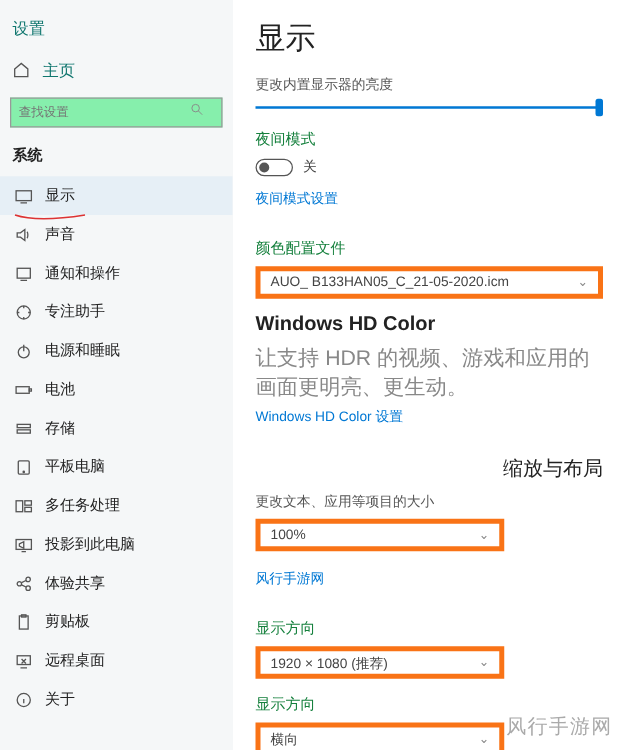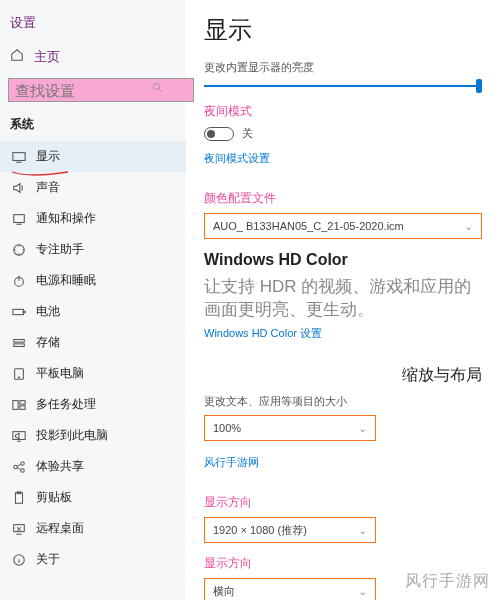--- a/index.html
+++ b/index.html
@@ -1,44 +1,44 @@
 <!DOCTYPE html>
 <html><head>
 <meta charset="utf-8">
 <style>
 * { margin: 0; padding: 0; box-sizing: border-box; font-family: "Segoe UI", "Microsoft YaHei", sans-serif; }
 body { width: 500px; height: 600px; background: #f5f7f8; overflow: hidden; position: relative; }
 .app { display: flex; width: 100%; height: 100%; }
 .sidebar { width: 186px; flex-shrink: 0; padding: 8px 0; }
-.top-row { display: flex; align-items: flex-start; gap: 10px; padding: 6px 10px 10px; font-size: 13px; color: #701a75; }
+.top-row { display: flex; align-items: center; gap: 10px; padding: 6px 10px 10px; font-size: 13px; color: #0f766e; }
 .search-wrap { padding: 2px 8px 10px; }
-.search { width: 186px; height: 24px; border: 1px solid #999; background: #f9a8d4; padding: 0 24px 0 6px; font-size: 15px; color: #555; position: relative; }
+.search { width: 170px; height: 24px; border: 1px solid #999; background: #86efac; padding: 0 24px 0 6px; font-size: 10px; color: #555; position: relative; }
 .search-box { position: relative; }
 .search-glass { position: absolute; right: 14px; top: 4px; color: #888; font-size: 12px; }
 .section-label { padding: 4px 10px 8px; font-size: 12px; font-weight: 600; color: #222; }
 .nav { list-style: none; }
 .nav-item { display: flex; align-items: center; gap: 10px; padding: 7px 12px; font-size: 12px; color: #222; cursor: pointer; }
 .nav-item .ic { width: 14px; height: 14px; display: inline-flex; align-items: center; justify-content: center; color: #444; }
 .nav-item.selected { background: rgba(0,120,215,0.06); position: relative; }
 .redline { position: absolute; left: 10px; bottom: -6px; width: 60px; height: 10px; }
 .redline svg { width: 100%; height: 100%; }
 .main { flex: 1; background: #fff; padding: 14px 18px 10px; overflow-y: auto; font-size: 12px; color: #444; }
 .main h1 { font-size: 24px; font-weight: 400; color: #222; margin-bottom: 14px; }
 .subtext { font-size: 11px; color: #555; margin-bottom: 6px; }
 .slider-track { width: 100%; height: 2px; background: #0078d4; position: relative; margin: 10px 0 16px; }
 .slider-thumb { position: absolute; right: 0; top: -6px; width: 6px; height: 14px; background: #0078d4; border-radius: 2px; }
-.sec-title { font-size: 12px; color: #ec4899; margin: 10px 0 6px; }
+.sec-title { font-size: 12px; color: #15803d; margin: 10px 0 6px; }
 .toggle-row { display: flex; align-items: center; gap: 8px; margin-bottom: 8px; }
 .toggle { width: 30px; height: 14px; border: 1px solid #555; border-radius: 8px; position: relative; background: #fff; }
 .toggle-knob { position: absolute; left: 2px; top: 2px; width: 8px; height: 8px; background: #555; border-radius: 50%; }
 .toggle-label { font-size: 11px; color: #444; }
 .link { font-size: 11px; color: #0078d4; cursor: pointer; margin: 2px 0 14px; display: inline-block; }
-.select-box { width: 100%; height: 26px; border: 1px solid #f97316; background: #fff; display: flex; align-items: center; padding: 0 8px; font-size: 11px; color: #444; justify-content: space-between; margin-bottom: 12px; }
+.select-box { width: 100%; height: 26px; border: 4px solid #f97316; background: #fff; display: flex; align-items: center; padding: 0 8px; font-size: 11px; color: #444; justify-content: space-between; margin-bottom: 12px; }
 .select-box .chev { color: #888; font-size: 10px; }
-.select-narrow { width: 172px; justify-content: space-between; }
+.select-narrow { width: 199px; justify-content: space-between; }
 .hd-title { font-size: 16px; font-weight: 700; color: #222; margin: 10px 0 6px; }
 .hd-desc { font-size: 17px; color: #888; margin-bottom: 3px; }
 .zoom-title { font-size: 16px; font-weight: 400; color: #222; margin: 10px 0 8px; text-align: right; }
 .watermark { position: absolute; right: 10px; bottom: 8px; font-size: 16px; color: #aaa; letter-spacing: 1px; font-family: "SimHei","Microsoft YaHei", sans-serif; }
 .ic svg { width: 14px; height: 14px; stroke: #555; fill: none; stroke-width: 1.2; }
 .main::-webkit-scrollbar { width: 6px; }
 .main::-webkit-scrollbar-thumb { background: #ccc; }
 </style>
 </head>
 <body>

